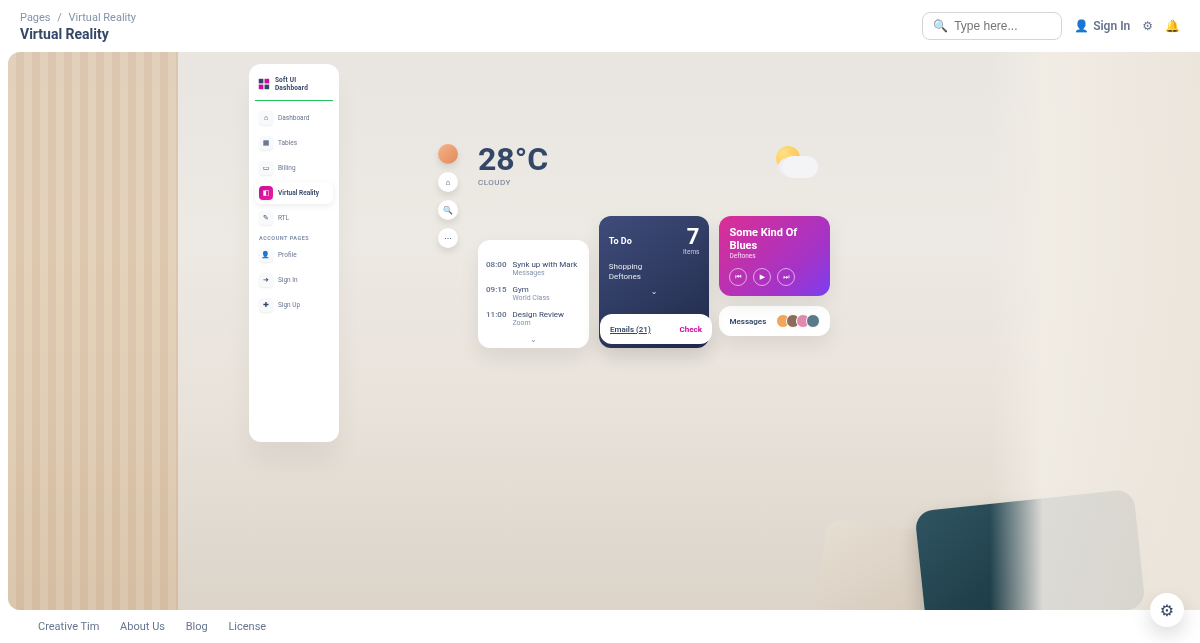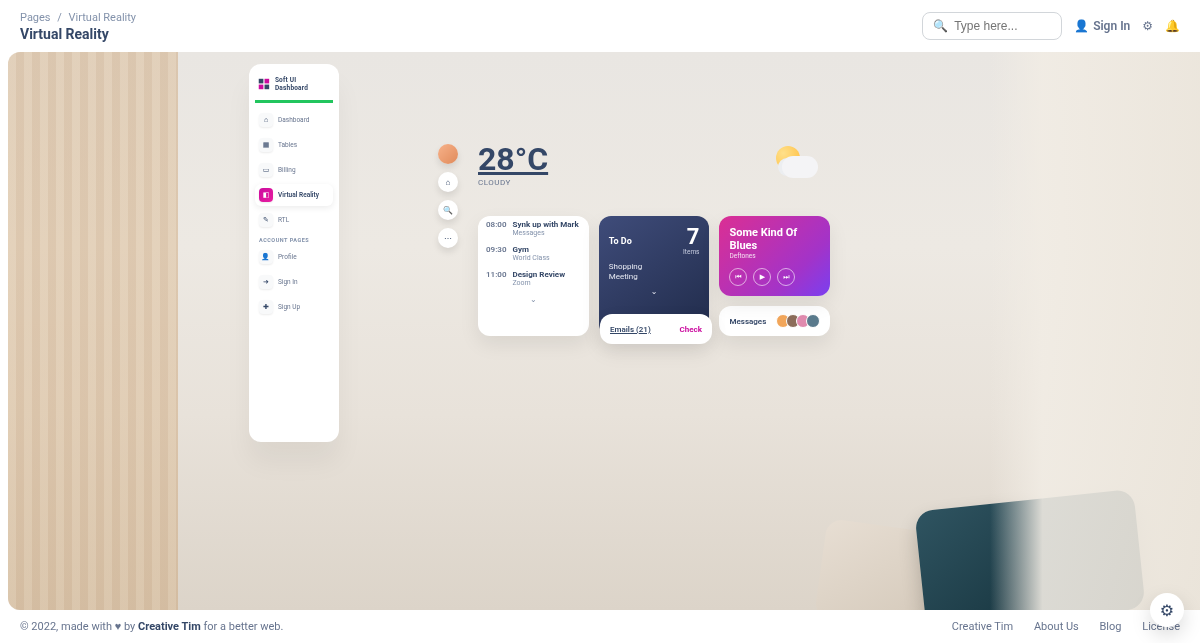--- a/index.html
+++ b/index.html
@@ -27,52 +27,52 @@
     background: repeating-linear-gradient(90deg, #d9b68b 0 8px, #c99f70 8px 16px); opacity:.45; }
   .hero::after { content:""; position:absolute; right:0; top:0; bottom:0; width:210px;
     background: linear-gradient(90deg, rgba(255,255,255,0) 0%, #f1ece4 25%, #ece6dc 100%); opacity:.9; }
   .pillow { position:absolute; right:60px; bottom:-10px; width:220px; height:120px; border-radius:18px;
     background: linear-gradient(145deg,#2f5461,#0f2a33); transform: rotate(-6deg); box-shadow: 0 10px 20px rgba(0,0,0,.2); }
   .pillow2 { position:absolute; right:200px; bottom:-20px; width:180px; height:100px; border-radius:16px;
     background: linear-gradient(145deg,#e7ded3,#cfc3b3); transform: rotate(8deg); }
 
   
   .sidebar { position: absolute; left: 249px; top: 64px; width: 90px; height: 378px; background: #fff; border-radius: 12px; box-shadow: 0 20px 27px rgba(0,0,0,.05); padding: 8px 6px; z-index: 5; }
-  .brand { display: flex; align-items: center; gap: 4px; padding: 4px 2px 8px; border-bottom: 3px solid #22c55e; margin-bottom: 6px; }
+  .brand { display: flex; align-items: center; gap: 4px; padding: 4px 2px 8px; border-bottom: 1px solid #22c55e; margin-bottom: 6px; }
   .brand-icon { width: 14px; height: 14px; display:inline-block; }
   .brand-text { font-size: 6.5px; font-weight: 700; color: #344767; letter-spacing: .2px; }
   .snav { list-style: none; }
   .snav li { display: flex; align-items: center; gap: 5px; padding: 4px 4px; margin: 3px 0; border-radius: 6px; cursor: pointer; }
   .snav li .ic { width: 14px; height: 14px; border-radius: 4px; background: #f8f9fa; display:flex; align-items:center; justify-content:center; font-size:7px; color:#344767; box-shadow: 0 1px 2px rgba(0,0,0,.08); }
   .snav li.active { background: #fff; box-shadow: 0 2px 6px rgba(0,0,0,.08); }
   .snav li.active .ic { background: linear-gradient(135deg,#cb0c9f,#e91e9f); color:#fff; }
   .snav li .lbl { font-size: 6.5px; color: #67748e; }
   .snav li.active .lbl { color:#344767; font-weight:600; }
   .snav .section { font-size: 5.5px; color: #8392ab; letter-spacing: .5px; margin: 6px 0 2px 4px; text-transform: uppercase; font-weight:700; }
 
   
   .vr { position: absolute; left: 438px; top: 144px; width: 400px; z-index: 5; }
   .vr-left-col { position: absolute; left: 0; top: 0; width: 20px; display:flex; flex-direction:column; gap:8px; }
   .avatar, .circle-btn { width: 20px; height: 20px; border-radius: 50%; background:#fff; box-shadow:0 4px 7px rgba(0,0,0,.1); display:flex; align-items:center; justify-content:center; font-size:8px; color:#344767; cursor:pointer; }
   .avatar { background: linear-gradient(135deg,#f7b28a,#e08a5a); }
 
   .weather { position:absolute; left: 40px; top: -4px; }
-  .weather .temp { font-size: 32px; font-weight: 700; color:#344767;text-decoration:underline; }
+  .weather .temp { font-size: 32px; font-weight: 700; color:#344767; }
   .weather .cond { font-size: 8px; color:#67748e; letter-spacing:.5px; }
   .sun { position:absolute; right: 20px; top: 0; width:50px; height:40px; }
   .sun .s { position:absolute; left:8px; top:2px; width:24px; height:24px; border-radius:50%;
     background: radial-gradient(circle at 30% 30%, #ffe08a, #ffbc3b); }
   .sun .c { position:absolute; left:14px; top:12px; width:36px; height:22px; border-radius:12px; background:#f4f4f6; box-shadow: -6px 0 0 -2px #eceef1; }
 
   .cards { position:absolute; left: 40px; top: 72px; display:flex; gap:10px; width: 352px; }
   .card { background:#fff; border-radius: 12px; box-shadow: 0 8px 20px rgba(0,0,0,.08); font-size: 8px; }
-  .card.schedule { width: 112px; padding: 4px 8px 4px; }
+  .card.schedule { width: 112px; padding: 20px 8px 4px; margin-top: 24px; }
   .sched-row { display:flex; gap:6px; margin-bottom:8px; }
   .sched-row .t { color:#67748e; font-weight:600; }
-  .sched-row .body .title { color:#344767; font-weight:700; }
+  .sched-row .body .title { color:#344767; font-weight:400; }
   .sched-row .body .sub { color:#8392ab; font-size:7px; }
   .sched-expand, .todo-expand { text-align:center; color:#8392ab; font-size:8px; cursor:pointer; }
 
   .card.todo { width: 112px; background: linear-gradient(145deg,#3f4c7a,#202b4a); color:#fff; padding: 10px 10px 4px; position:relative; }
   .todo .hd { display:flex; justify-content:space-between; align-items:center; }
   .todo .hd .tt { font-weight:700; font-size:9px; }
   .todo .hd .count { font-size:22px; font-weight:700; line-height:1; text-align:right; }
   .todo .hd .items { font-size:6.5px; color:#c8cde0; text-align:right; }
   .todo .task { margin-top:6px; font-size:8px; color:#e7e9f2; line-height:1.3; }
   .todo .expand { text-align:center; color:#e7e9f2; margin-top:4px; }
@@ -201,21 +201,21 @@
   <div class="cards">
     <div class="card schedule">
       <div class="sched-row">
         <div class="t">08:00</div>
         <div class="body">
             <div class="title">Synk up with Mark</div>
             <div class="sub">Messages</div>
           </div>
       </div>
       <div class="sched-row">
-        <div class="t">09:30</div>
+        <div class="t">09:15</div>
         <div class="body">
             <div class="title">Gym</div>
             <div class="sub">World Class</div>
           </div>
       </div>
       <div class="sched-row">
         <div class="t">11:00</div>
         <div class="body">
             <div class="title">Design Review</div>
             <div class="sub">Zoom</div>
@@ -226,21 +226,21 @@
 
     <div class="card todo">
       <div class="hd">
         <div class="tt">To Do</div>
         <div>
           <div class="count">7</div>
           <div class="items">Items</div>
         </div>
       </div>
       <div class="task" style="white-space:pre-line">Shopping
-Meeting</div>
+Deftones</div>
       <div class="expand">⌄</div>
     </div>
 
     <div class="right-col">
       <div class="card music">
         <div class="song">Some Kind Of Blues</div>
         <div class="artist">Deftones</div>
         <div class="controls">
           <div class="ctl">⏮</div>
           <div class="ctl">▶</div>
@@ -259,23 +259,20 @@
     </div>
   </div>
 
   <div class="card emails" style="position:absolute; left:162px; top:170px; width:112px;">
     <div class="eL">Emails (21)</div>
     <div class="eR">Check</div>
   </div>
 </div>
 
 <div class="footer">
-  <div class="cr">
-    <span>© 2022, made with </span><span>♥</span><span> by </span><strong>Creative Tim</strong><span> for a better web.</span>
-  </div>
   <div>
     <a href="#">Creative Tim</a>
     <a href="#">About Us</a>
     <a href="#">Blog</a>
     <a href="#">License</a>
   </div>
 </div>
 
 <div class="fab">
     <span>⚙</span>

